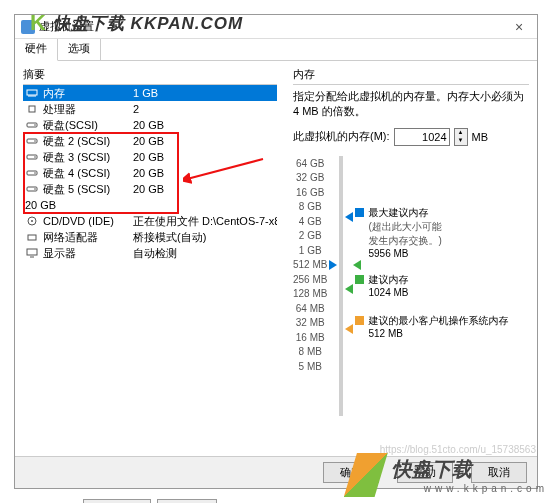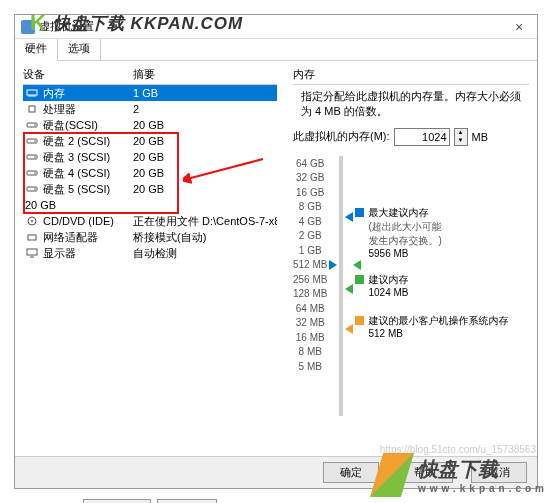--- a/index.html
+++ b/index.html
@@ -25,21 +25,21 @@
 .hw-ico svg { width: 12px; height: 10px; }
 .hw-col1 { width: 108px; display: flex; align-items: center; }
 .hw-col2 { flex: 1; white-space: nowrap; overflow: hidden; }
 .redbox { position: absolute; border: 2px solid #e11; left: 8px; top: 71px; width: 156px; height: 82px; pointer-events: none; }
 .arrow { position: absolute; left: 168px; top: 92px; pointer-events: none; }
 .bottom-buttons { display: flex; justify-content: center; gap: 6px; margin-top: 8px; }
 .btn-small { font-size: 11px; padding: 1px 10px; border: 1px solid #999; background: #eee; cursor: pointer; }
 .btn-small.disabled { color: #aaa; cursor: default; }
 .section-title { font-size: 11px; margin-bottom: 2px; }
 .hr-under { border-top: 1px solid #ccc; margin-bottom: 4px; }
-.desc { font-size: 11px; line-height: 1.4; margin-bottom: 8px; margin-left: 8px; }
+.desc { font-size: 11px; line-height: 1.4; margin-bottom: 8px; }
 .mem-input-row { display: flex; align-items: center; gap: 4px; font-size: 11px; margin-bottom: 10px; }
 .mem-input { width: 56px; height: 18px; font-size: 11px; text-align: right; padding-right: 2px; border: 1px solid #7a7a7a; }
 .spinner { width: 14px; height: 18px; display: flex; flex-direction: column; border: 1px solid #7a7a7a; }
 .spinner div { flex: 1; font-size: 6px; text-align: center; line-height: 7px; cursor: pointer; background: #eee; }
 .mem-scale { display: flex; gap: 6px; }
 .scale-labels { display: flex; flex-direction: column; align-items: center; font-size: 10px; color: #555; gap: 3.5px; padding-top: 2px; }
 .scale-track { width: 4px; height: 260px; background: #d0d0d0; margin-left: 6px; position: relative; }
 .marker { position: absolute; width: 0; height: 0; border-top: 5px solid transparent; border-bottom: 5px solid transparent; }
 .marker.blue { border-left: 8px solid #0078d7; left: -10px; }
 .marker.rblue { border-right: 8px solid #0078d7; left: 6px; }
@@ -51,21 +51,21 @@
 .legend-sq { width: 9px; height: 9px; margin-top: 2px; }
 .legend-text div:first-child { white-space: nowrap; }
 .legend-sub { color: #555; padding-left: 0; }
 .footer { position: absolute; bottom: 0; left: 0; right: 0; height: 32px; display: flex; align-items: center; justify-content: flex-end; gap: 18px; padding-right: 10px; border-top: 1px solid #ccc; background: #f0f0f0; }
 .f-btn { font-size: 11px; padding: 2px 16px; border: 1px solid #999; background: #e6e6e6; cursor: pointer; }
 .watermark-top { position: absolute; left: 30px; top: 10px; font-size: 17px; font-weight: bold; font-style: italic; letter-spacing: 1px; color: #333; pointer-events: none; z-index: 50; display: flex; align-items: center; }
 .wm-logo { color: #7fbf3f; font-size: 22px; margin-right: 6px; font-style: normal; }
 .watermark-br { position: absolute; right: 6px; bottom: 6px; display: flex; align-items: center; pointer-events: none; z-index: 50; }
 .wm-br-logo { width: 44px; height: 44px; background: linear-gradient(135deg,#f0a030 50%,#7fbf3f 50%); clip-path: polygon(30% 0, 100% 0, 70% 100%, 0 100%); margin-right: 4px; }
 .wm-br-text { font-style: italic; font-weight: bold; font-size: 20px; color: #444; }
-.wm-br-sub { font-size: 10px; letter-spacing: 4px; color: #666; display: block; font-style: normal; font-weight: bold; }
+.wm-br-sub { font-size: 10px; letter-spacing: 4px; color: #666; display: block; font-style: normal; font-weight: normal; margin-left: 32px; }
 .watermark-tiny { position: absolute; right: 18px; bottom: 48px; font-size: 10px; color: #ccc; pointer-events: none; z-index: 40; }
 </style>
 </head>
 <body>
 
 <div class="watermark-top">
   <span class="wm-logo">K</span>
     <span>快盘下载 KKPAN.COM</span>
 </div>
 
@@ -79,21 +79,20 @@
   </div>
 
   <div class="tabs-row">
     <div class="tab active">硬件</div>
     <div class="tab">选项</div>
   </div>
 
   <div class="content">
     <div class="left-pane">
       <div class="hw-header">
-        <div class="hw-h1">设备</div>
         <div class="hw-h2">摘要</div>
       </div>
       <div class="hw-list" id="hwlist">
           <div class="hw-row selected">
             <div class="hw-col1">
               <span class="hw-ico">
                 <svg viewBox="0 0 12 10">
                   <rect x="1" y="2" width="10" height="5" fill="none" stroke="#fff"></rect>
                   <line x1="3" y1="7" x2="3" y2="9" stroke="#fff"></line>
                   <line x1="5" y1="7" x2="5" y2="9" stroke="#fff"></line>

